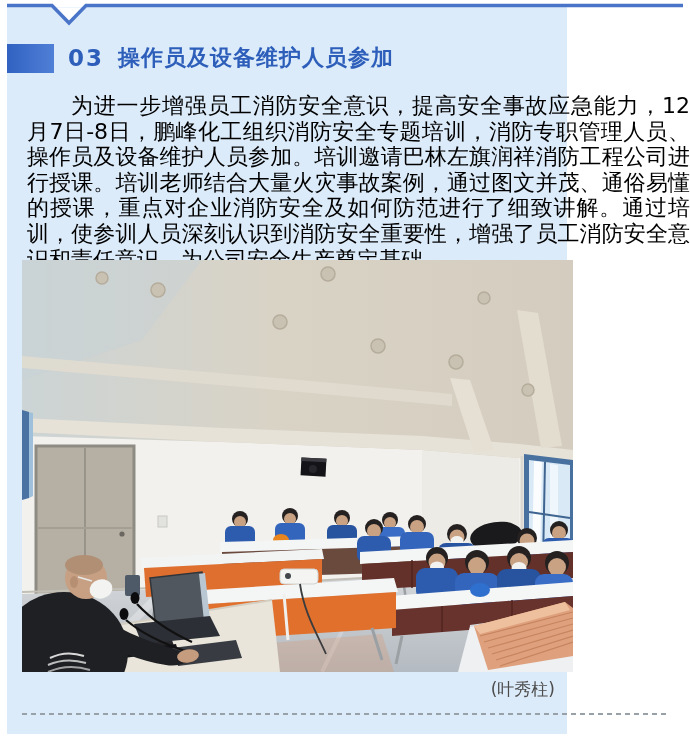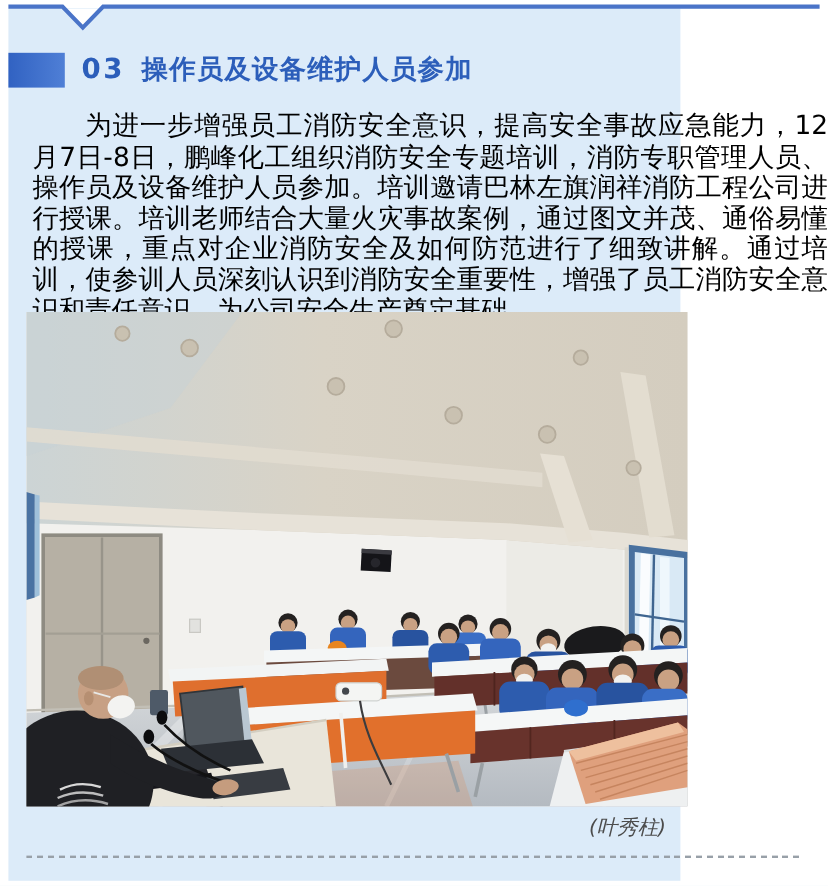--- a/index.html
+++ b/index.html
@@ -8,21 +8,21 @@
   .panel{position:absolute;left:7px;top:7px;width:560px;height:727px;background:#dcebf9;}
   .top-deco{position:absolute;left:0;top:0;width:690px;height:28px;display:block;}
   .header-row{position:absolute;top:36px;left:0;right:0;height:30px;display:flex;align-items:center;}
   .badge{width:47px;height:29px;background:linear-gradient(90deg,#3162c2,#4f7fd6);flex:0 0 auto;}
   .sec-num{margin-left:14px;font-size:23px;font-weight:bold;color:#2c5eba;letter-spacing:2px;}
   .title{margin-left:14px;font-size:22px;font-weight:bold;color:#2c5eba;letter-spacing:1px;white-space:nowrap;}
   .para{position:absolute;top:86px;left:20px;width:663px;margin:0;font-size:22px;line-height:25.6px;
         color:#000000;text-align:justify;text-indent:2em;
         font-family:"DejaVu Sans","Liberation Sans",sans-serif;}
   .photo{position:absolute;top:253px;left:15px;width:551px;height:412px;display:block;background:#e8e6e1;}
-  .byline{position:absolute;top:671px;right:12px;font-size:17px;color:#4c4c4c;font-style:italic;}
+  .byline{position:absolute;top:671px;right:12px;font-size:17px;color:#4c4c4c;}
   .divider{position:absolute;top:706px;left:15px;width:648px;height:1.5px;
            background:repeating-linear-gradient(90deg,#98a0a8 0 5px,transparent 5px 9px);}
 </style>
 </head>
 <body>
 
 <div class="page">
 
   <div class="panel"></div>
 

